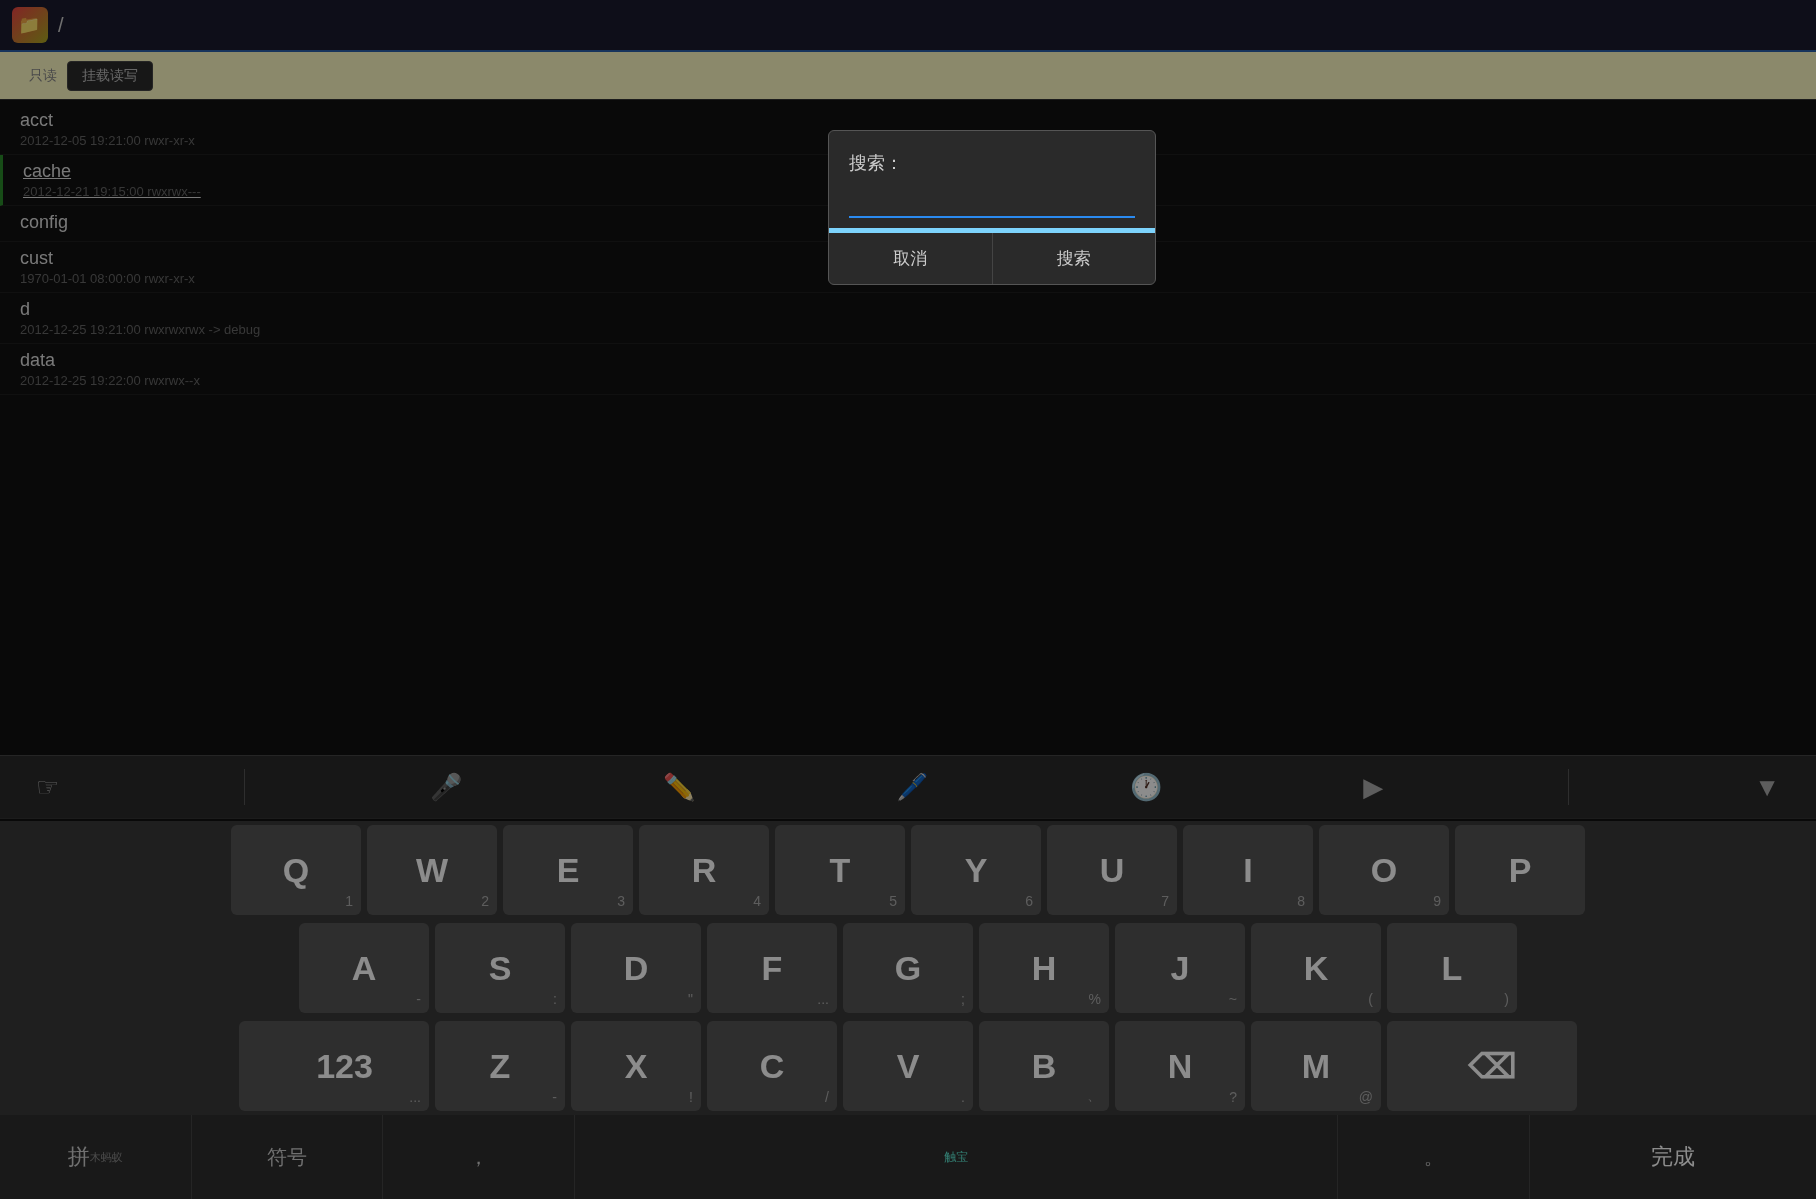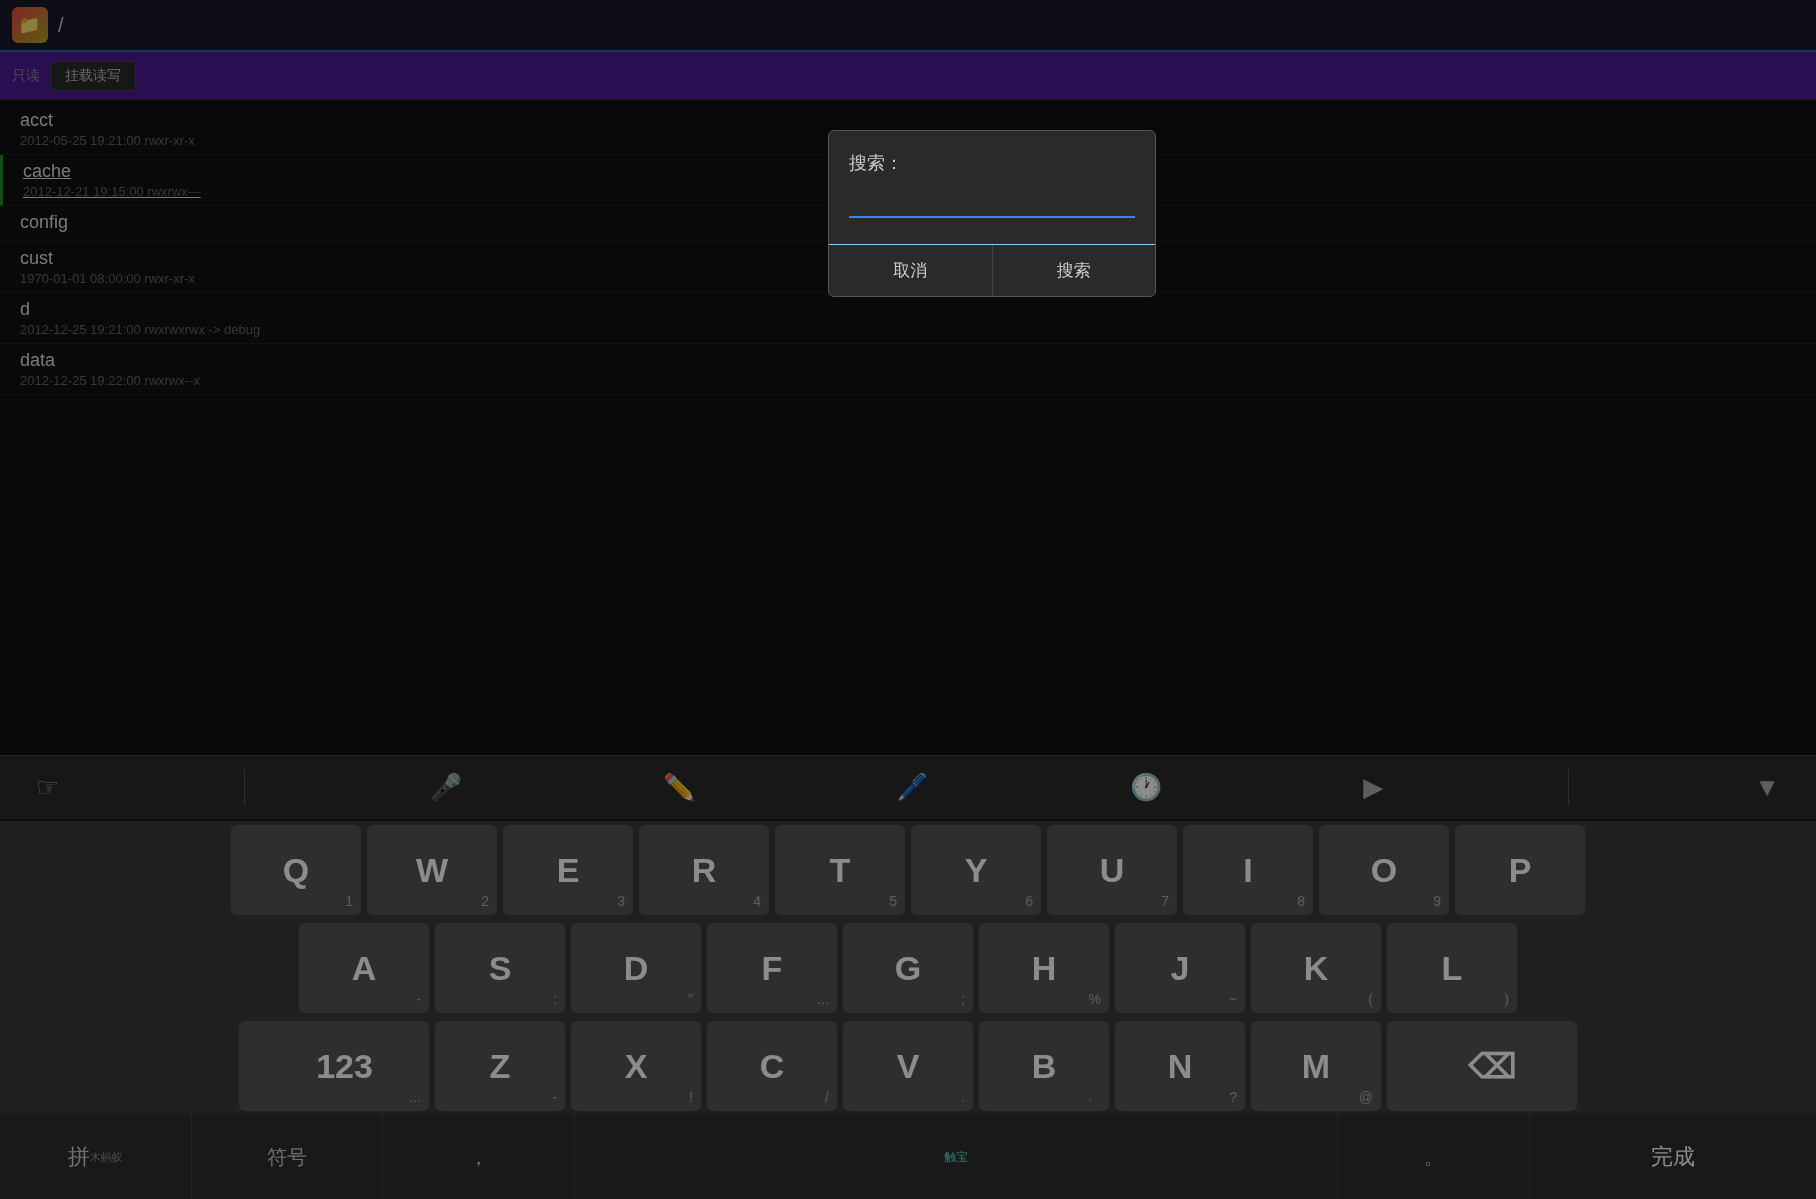--- a/index.html
+++ b/index.html
@@ -31,25 +31,25 @@
       display: flex; align-items: center; justify-content: center;
       font-size: 18px;
     }
     #top-bar .path {
       color: #ccc;
       font-size: 20px;
     }
 
     
     #action-bar {
-      background: #4c1d95;
+      background: #fef9c3;
       height: 48px;
       display: flex;
       align-items: center;
-      padding: 0 12px;
+      padding: 0 29px;
       gap: 10px;
       border-bottom: 1px solid #333;
     }
     #action-bar .btn {
       background: #2a2a2a;
       border: 1px solid #444;
       color: #bbb;
       padding: 5px 14px;
       border-radius: 4px;
       font-size: 14px;
@@ -118,22 +118,21 @@
       background: transparent;
       border: none;
       border-bottom: 2px solid #2a8af0;
       color: #fff;
       font-size: 18px;
       padding: 4px 2px;
       outline: none;
     }
     #search-dialog .dialog-buttons {
       display: flex;
-      border-top: 1px solid #7dd3fc;
-      margin-top: 16px;
+      border-top: 5px solid #7dd3fc;
     }
     #search-dialog .dialog-btn {
       flex: 1;
       padding: 14px 0;
       text-align: center;
       font-size: 17px;
       color: #ccc;
       cursor: pointer;
       background: transparent;
       border: none;
@@ -258,21 +257,21 @@
 </div>
 
 <div id="action-bar">
   <span class="readonly-label">只读</span>
   <button class="btn">挂载读写</button>
 </div>
 
 <div id="file-list">
 <div class="file-item">
       <div class="file-name">acct</div>
-      <div class="file-meta">2012-05-25 19:21:00  rwxr-xr-x</div>
+      <div class="file-meta">2012-12-05 19:21:00  rwxr-xr-x</div>
     </div>
     <div class="file-item highlighted">
       <div class="file-name">cache</div>
       <div class="file-meta">2012-12-21 19:15:00  rwxrwx---</div>
     </div>
     <div class="file-item">
       <div class="file-name">config</div>
     </div>
     <div class="file-item">
       <div class="file-name">cust</div>

